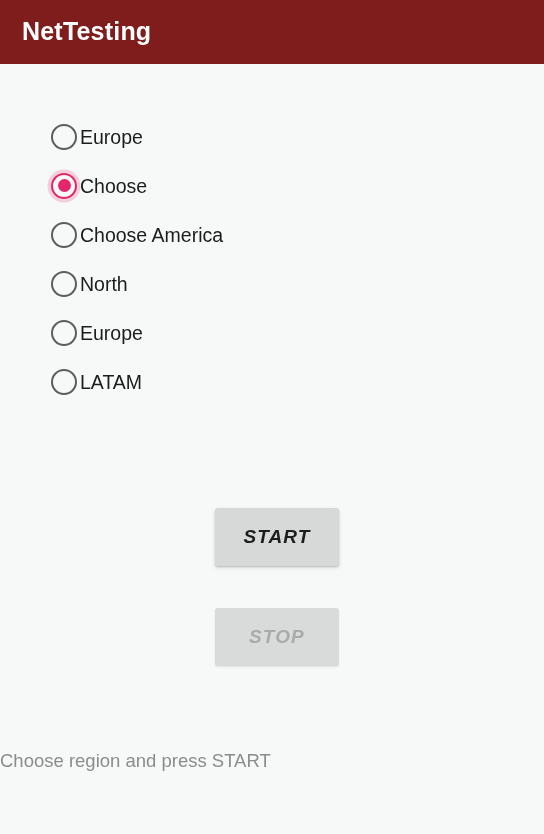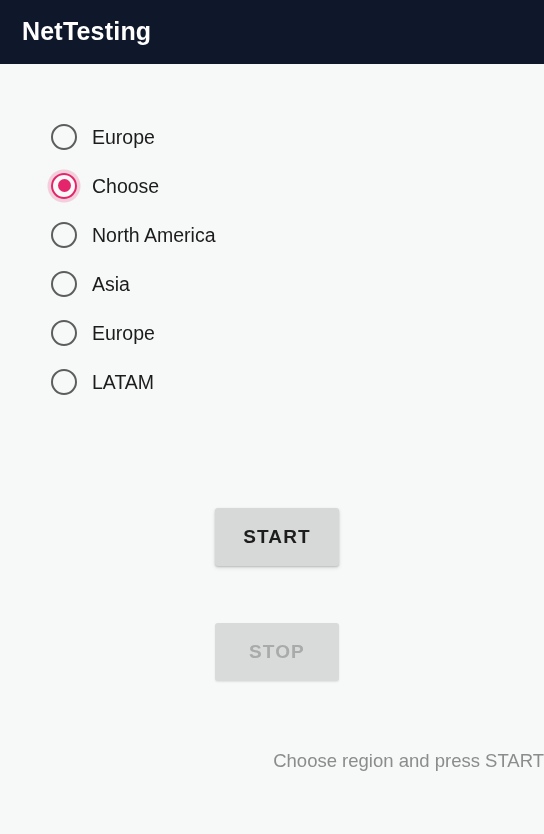--- a/index.html
+++ b/index.html
@@ -15,21 +15,21 @@
     position: relative;
   }
 
   
   #app-bar {
     position: absolute;
     left: 0;
     top: 0;
     width: 544px;
     height: 64px;
-    background: #0f172a;
+    background: #7f1d1d;
     box-sizing: border-box;
   }
   #app-bar-title {
     position: absolute;
     left: 22px;
     top: 14px;
     font-size: 25px;
     font-weight: bold;
     color: #ffffff;
     letter-spacing: 0.2px;
@@ -90,21 +90,20 @@
     height: 13px;
     margin-left: -6.5px;
     margin-top: -6.5px;
     border-radius: 50%;
     background: transparent;
   }
   .radio-row.selected .radio-dot {
     background: #e5256b;
   }
   .radio-label {
-    margin-left: 12px;
     font-size: 19.5px;
     color: #1c1c1c;
     line-height: 24px;
     white-space: nowrap;
     text-align: center;
   }
 
   
   .mat-button {
     position: absolute;
@@ -113,41 +112,42 @@
     height: 58px;
     border: none;
     border-radius: 3px;
     background: #d7d8d8;
     font-family: "Liberation Sans", sans-serif;
     font-size: 19px;
     font-weight: bold;
     letter-spacing: 1.1px;
     box-shadow: 0 1px 2px rgba(0,0,0,0.18), 0 2px 4px rgba(0,0,0,0.10);
     padding: 0;
+    font-style: italic;
   }
   #start-button {
     top: 444px;
     color: #1d1d1d;
     cursor: pointer;
   }
   #stop-button {
-    top: 559px;
+    top: 544px;
     color: #a9aaaa;
     background: #d9dada;
     box-shadow: 0 1px 2px rgba(0,0,0,0.10);
     cursor: default;
   }
 
   
   #status-text {
     position: absolute;
     left: 0;
     top: 685px;
     width: 544px;
-    text-align: right;
+    text-align: left;
     font-size: 18.5px;
     color: #8b8c8c;
     line-height: 24px;
     white-space: nowrap;
   }
 </style>
 </head>
 <body>
 
 <div id="app-bar">
@@ -172,29 +172,29 @@
         <span class="radio-dot"></span>
       </span>
       <span class="radio-label">Choose</span>
     </div>
 
     <div class="radio-row">
       <span class="radio-outer">
         <span class="radio-circle"></span>
         <span class="radio-dot"></span>
       </span>
-      <span class="radio-label">North America</span>
-    </div>
-
-    <div class="radio-row">
-      <span class="radio-outer">
-        <span class="radio-circle"></span>
-        <span class="radio-dot"></span>
-      </span>
-      <span class="radio-label">Asia</span>
+      <span class="radio-label">Choose America</span>
+    </div>
+
+    <div class="radio-row">
+      <span class="radio-outer">
+        <span class="radio-circle"></span>
+        <span class="radio-dot"></span>
+      </span>
+      <span class="radio-label">North</span>
     </div>
 
 
     <div class="radio-row">
       <span class="radio-outer">
         <span class="radio-circle"></span>
         <span class="radio-dot"></span>
       </span>
       <span class="radio-label">Europe</span>
     </div>

